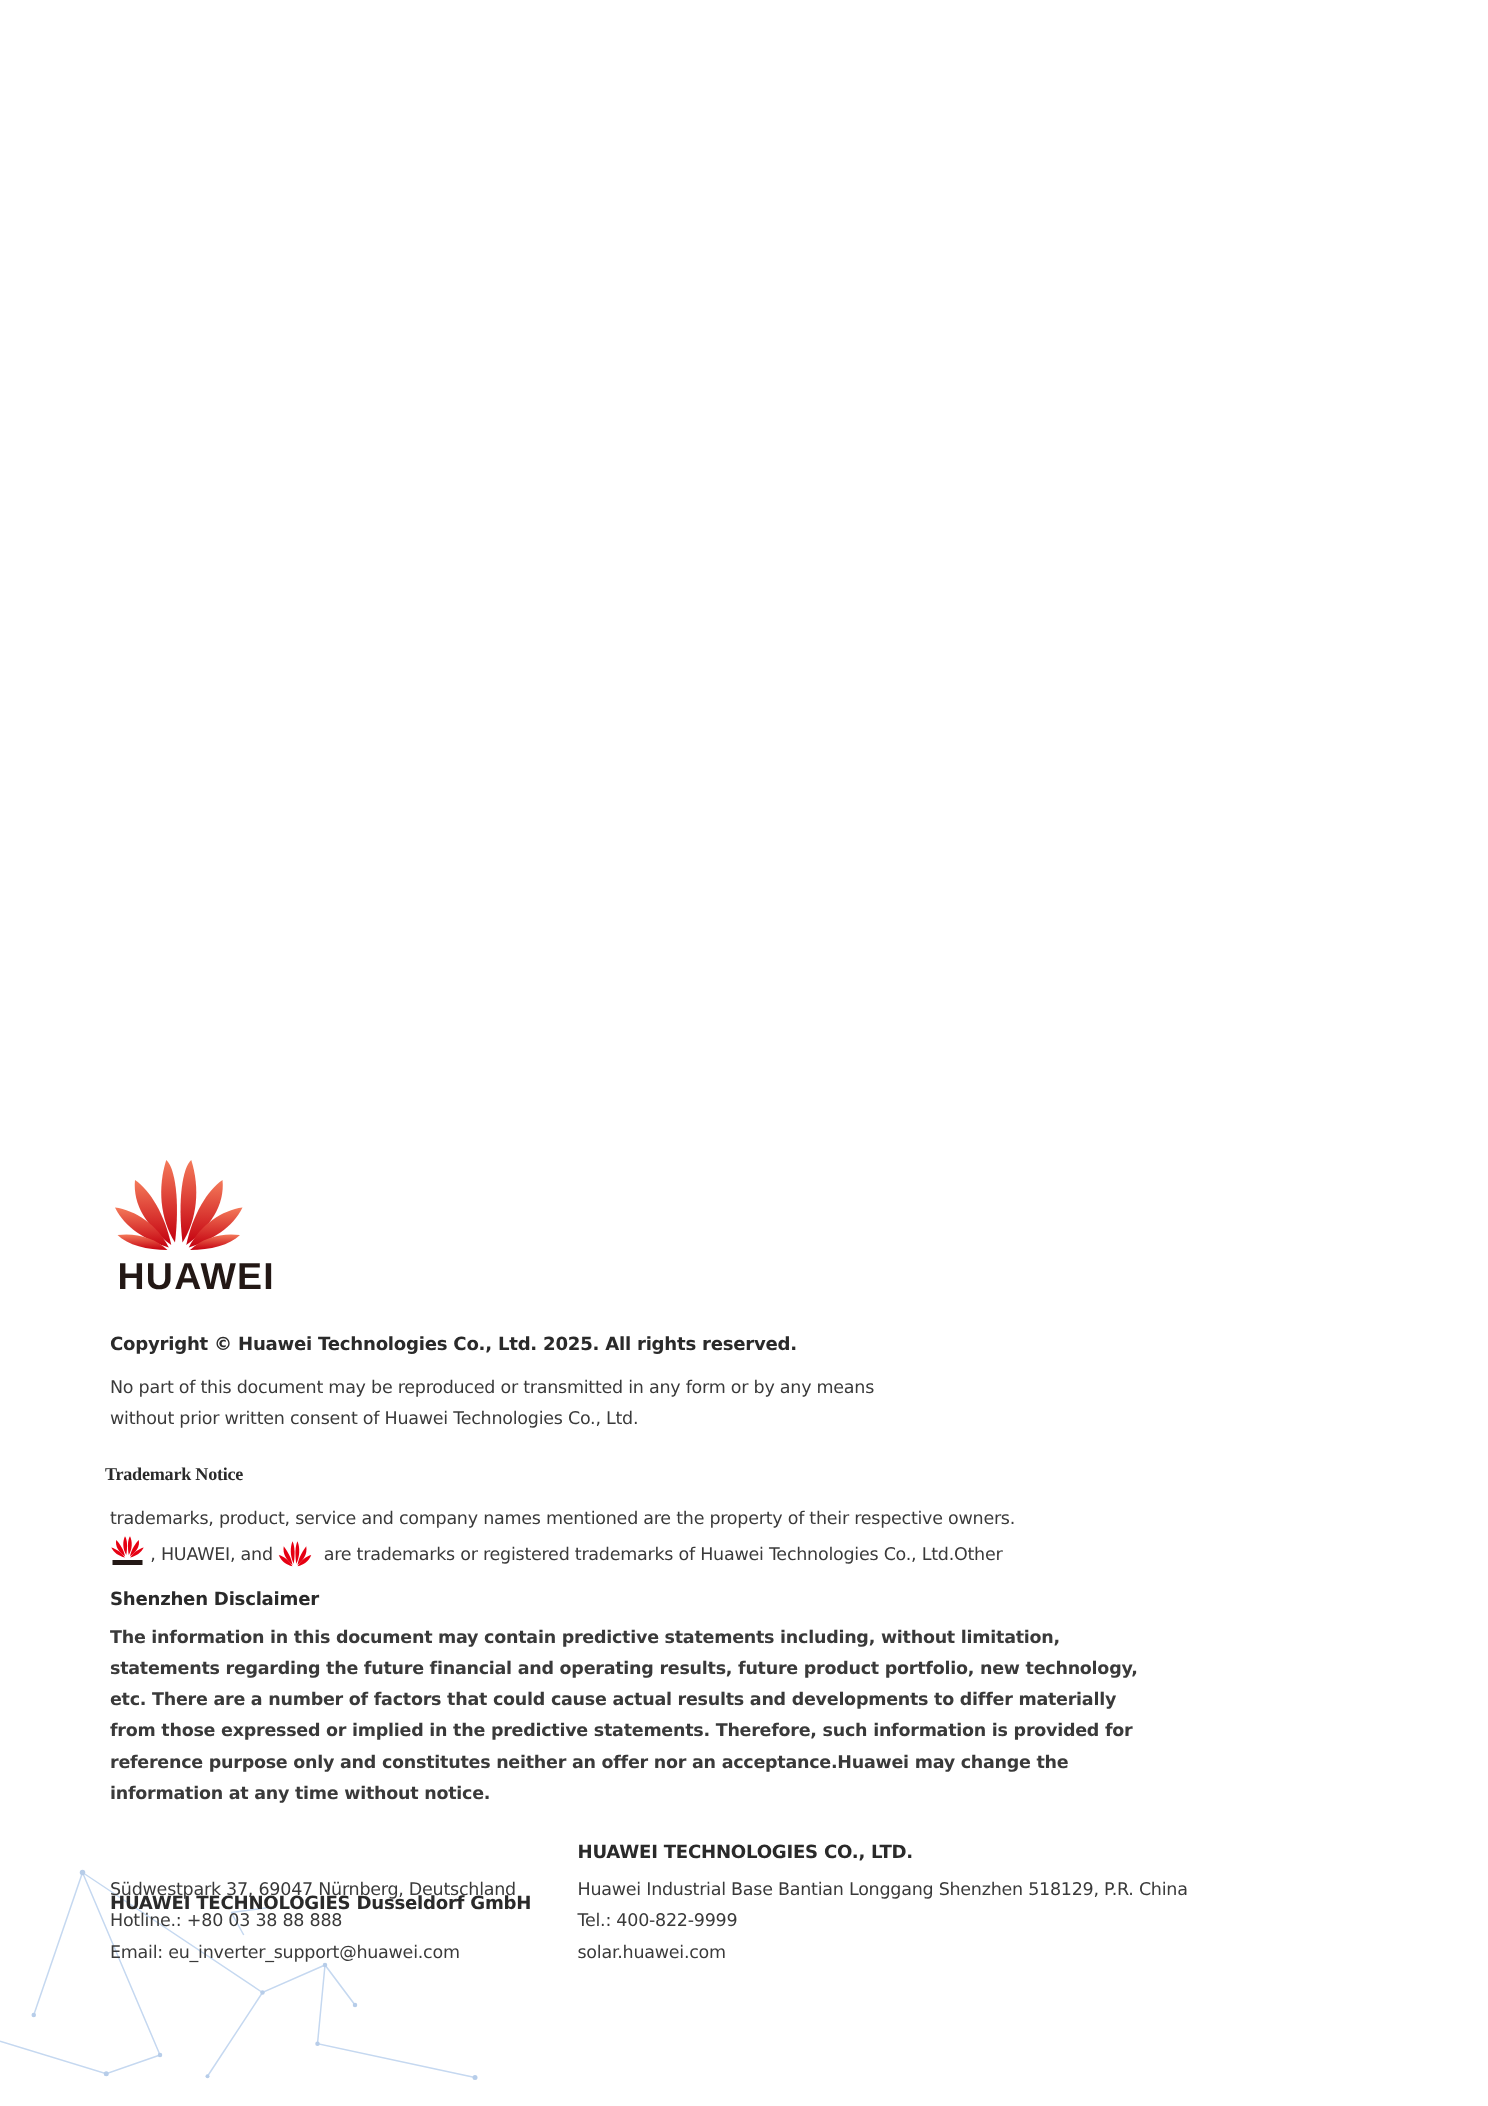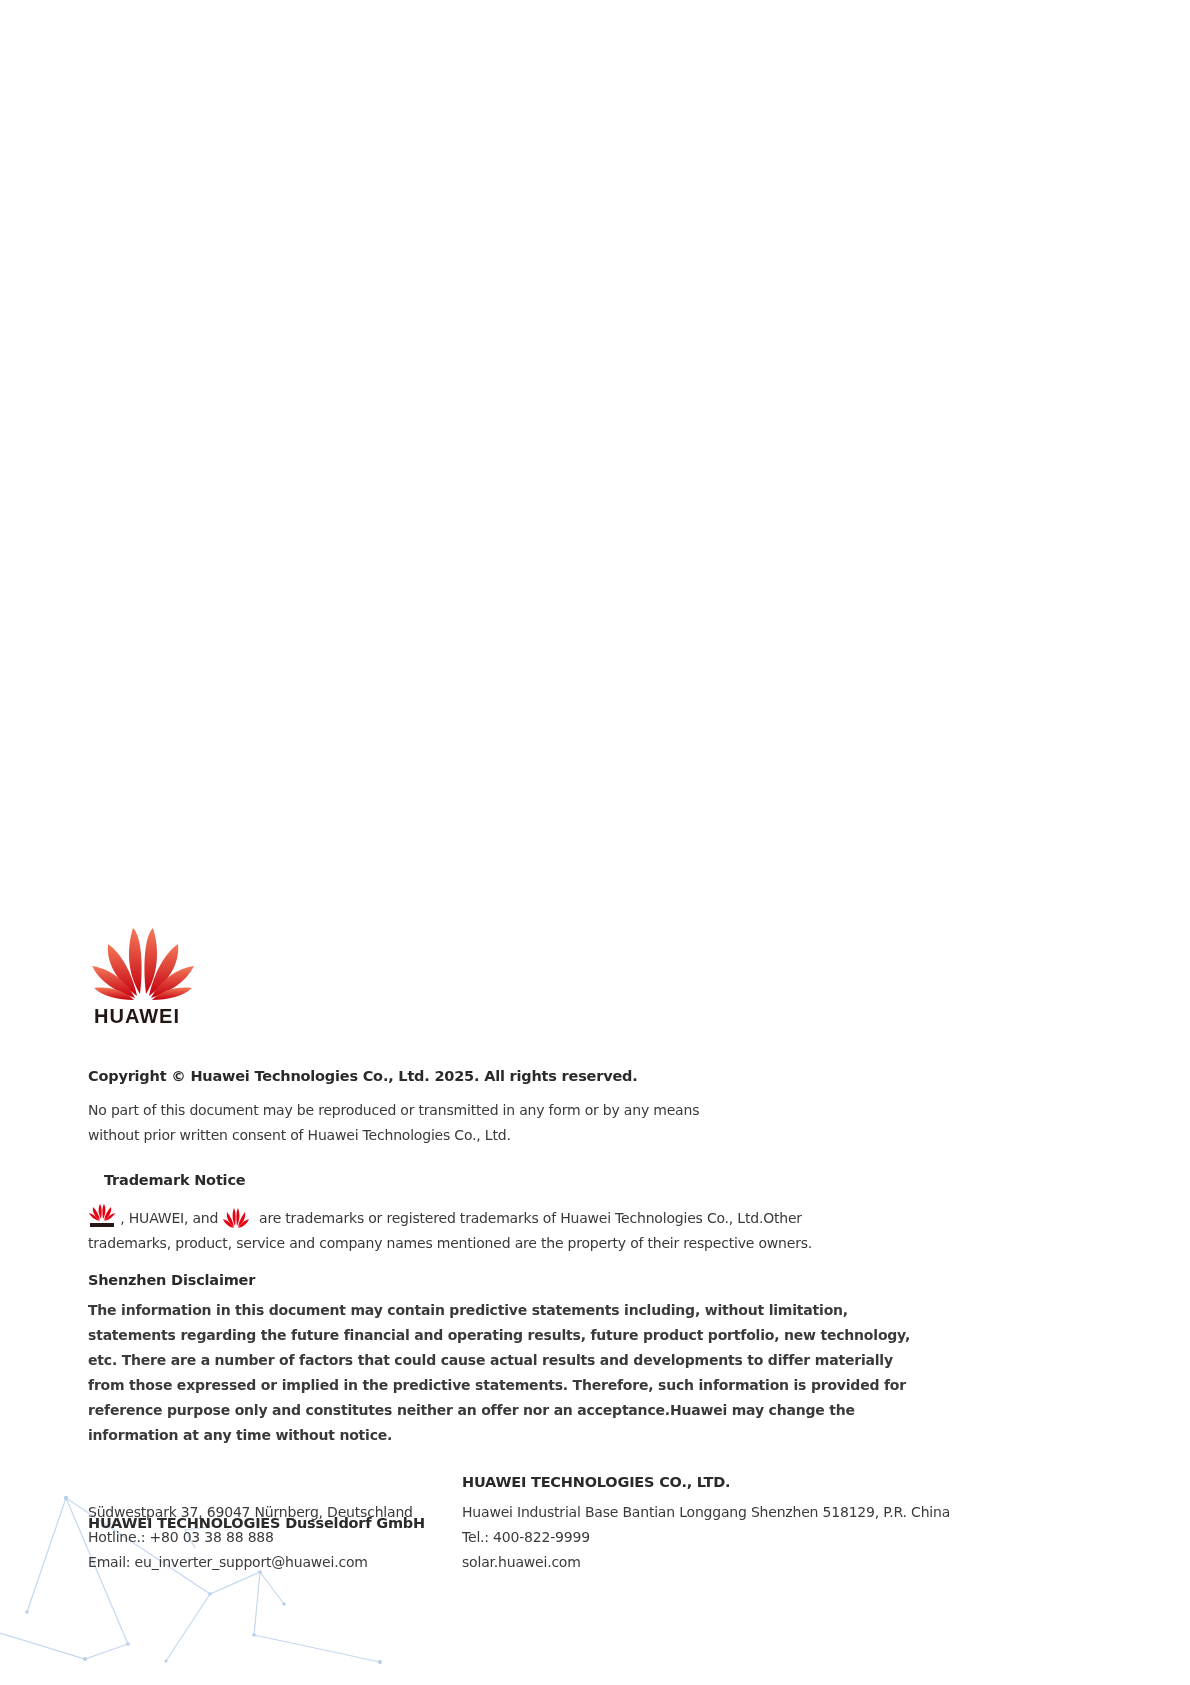--- a/index.html
+++ b/index.html
@@ -1,21 +1,21 @@
 <!DOCTYPE html>
 <html><head>
 <meta charset="utf-8">
 <style>
   html, body { margin: 0; padding: 0; background: #ffffff; }
   body { width: 1190px; height: 1685px; position: relative; overflow: hidden;
          font-family: "DejaVu Sans", sans-serif; color: #2b2b2b; }
   .abs { position: absolute; }
   .logo { left: 88px; top: 920px; width: 110px; height: 110px; }
   .logo-word { position: absolute; left: 6px; top: 85px; font-family: "Liberation Sans", sans-serif;
-               font-weight: bold; font-size: 20px; letter-spacing: 1px; color: #231815; }
+               font-weight: bold; font-size: 30px; letter-spacing: 1px; color: #231815; }
   .h { font-weight: bold; font-size: 14.5px; color: #2a2a2a; letter-spacing: -0.2px; white-space: nowrap; }
   .p { font-size: 14px; color: #3a3a3a; line-height: 25px; white-space: nowrap; letter-spacing: -0.2px; }
   .line { display: block; }
   .tm-icon { display: inline-block; vertical-align: -6px; }
   .net { left: 0; top: 1490px; width: 420px; height: 195px; }
 </style>
 </head>
 <body>
 
 <div class="abs logo">
@@ -43,22 +43,23 @@
   </svg>
   <div class="logo-word">HUAWEI</div>
 </div>
 
 <div class="abs h" style="left:88px; top:1068px;">Copyright © Huawei Technologies Co., Ltd. 2025. All rights reserved.</div>
 <div class="abs p" style="left:88px; top:1098px;">
   <span class="line">No part of this document may be reproduced or transmitted in any form or by any means</span>
   <span class="line">without prior written consent of Huawei Technologies Co., Ltd.</span>
 </div>
 
-<div class="abs h" style="left:104px; top:1172px;">Trademark Notice</div>
+<div class="abs h" style="left:84px; top:1172px;font-family:Liberation Serif, serif;">Trademark Notice</div>
 <div class="abs p" style="left:88px; top:1203px;">
+  <span class="line">trademarks, product, service and company names mentioned are the property of their respective owners.</span>
   <span class="line">
     <svg class="tm-icon" width="28" height="26" viewBox="0 0 28 26">
       <g fill="#e60012">
         <path d="M13 16 C10 11 10 5 12 1 C14 4 14 10 13 16 Z"></path>
         <path d="M15 16 C18 11 18 5 16 1 C14 4 14 10 15 16 Z"></path>
         <path d="M12 17 C7 14 4 9 5 4 C8 7 11 12 12 17 Z"></path>
         <path d="M16 17 C21 14 24 9 23 4 C20 7 17 12 16 17 Z"></path>
         <path d="M12 18 C7 17 3 14 1 10 C5 11 9 14 12 18 Z"></path>
         <path d="M16 18 C21 17 25 14 27 10 C23 11 19 14 16 18 Z"></path>
       </g>
@@ -70,21 +71,20 @@
         <path d="M13 19 C10 13 10 6 12 1 C14 5 14 12 13 19 Z"></path>
         <path d="M15 19 C18 13 18 6 16 1 C14 5 14 12 15 19 Z"></path>
         <path d="M12 20 C7 16 4 11 5 5 C8 9 11 14 12 20 Z"></path>
         <path d="M16 20 C21 16 24 11 23 5 C20 9 17 14 16 20 Z"></path>
         <path d="M12 21 C7 20 3 17 1 12 C5 13 9 16 12 21 Z"></path>
         <path d="M16 21 C21 20 25 17 27 12 C23 13 19 16 16 21 Z"></path>
       </g>
     </svg>
     &nbsp;<span>are trademarks or registered trademarks of Huawei Technologies Co., Ltd.Other</span>
   </span>
-  <span class="line">trademarks, product, service and company names mentioned are the property of their respective owners.</span>
 </div>
 
 <div class="abs h" style="left:88px; top:1272px;">Shenzhen Disclaimer</div>
 <div class="abs p" style="left:88px; top:1298px;font-weight:bold;">
   <span class="line">The information in this document may contain predictive statements including, without limitation,</span>
   <span class="line">statements regarding the future financial and operating results, future product portfolio, new technology,</span>
   <span class="line">etc. There are a number of factors that could cause actual results and developments to differ materially</span>
   <span class="line">from those expressed or implied in the predictive statements. Therefore, such information is provided for</span>
   <span class="line">reference purpose only and constitutes neither an offer nor an acceptance.Huawei may change the</span>
   <span class="line">information at any time without notice.</span>

